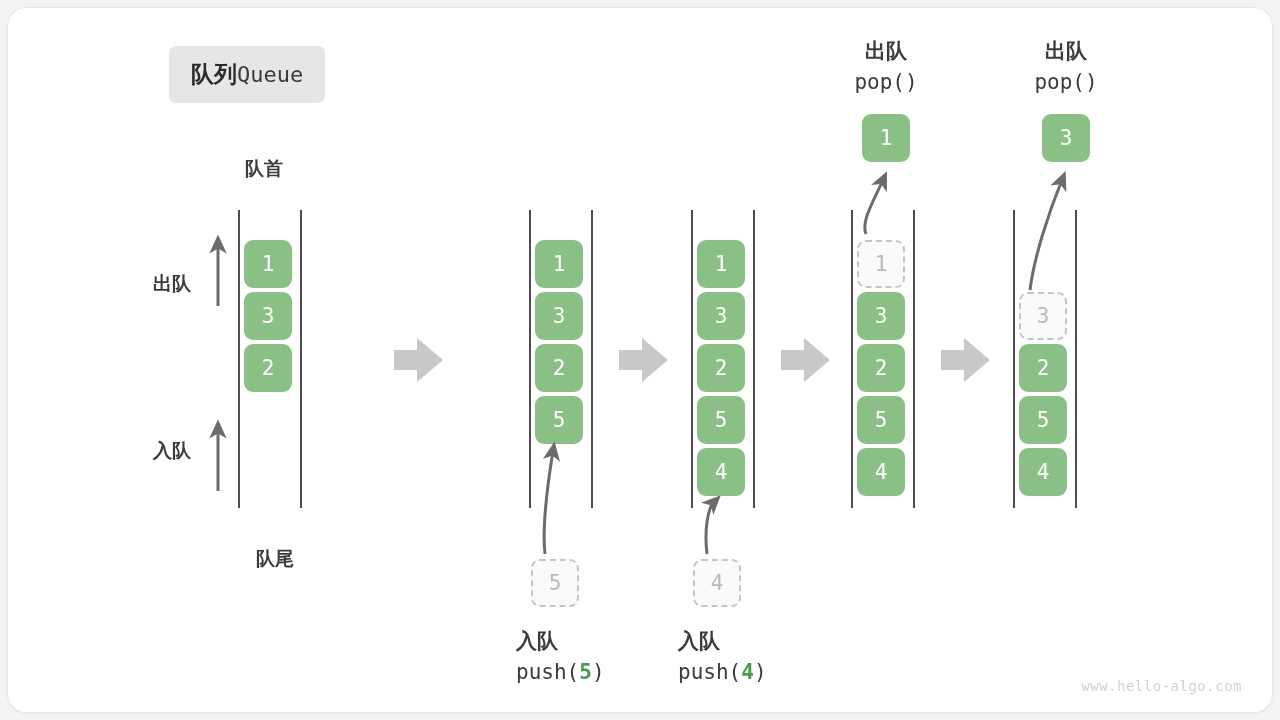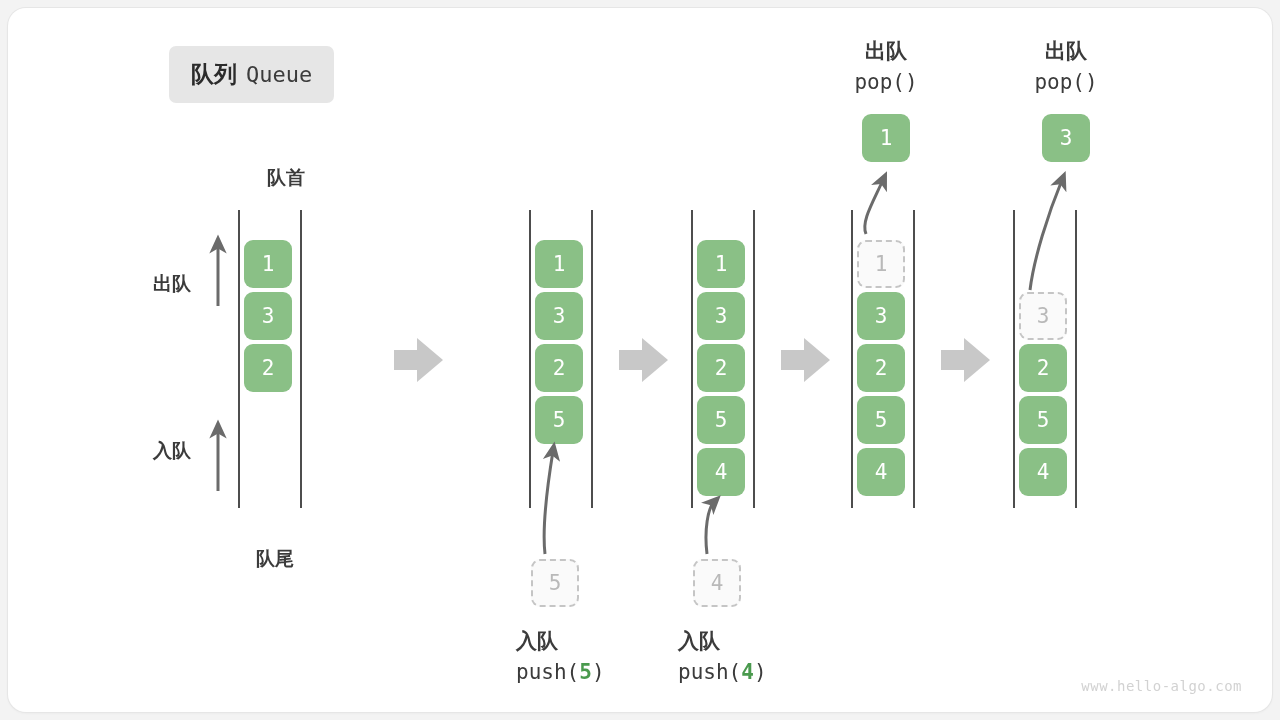--- a/index.html
+++ b/index.html
@@ -17,21 +17,21 @@
     box-shadow:0 0 0 1px #e6e6e6, 0 1px 3px rgba(0,0,0,.06);
   }
   .stage{position:absolute;left:0;top:0;width:1264px;height:704px;}
 
   
   #title-chip{
     position:absolute;left:161px;top:38px;
     padding:13px 22px;
     background:#e6e6e6;border-radius:7px;
     white-space:nowrap;
-    display:flex;align-items:baseline;gap:9px;
+    display:flex;align-items:baseline;
   }
   #title-chip .cn{font-size:23px;font-weight:bold;color:#2b2b2b;}
   #title-chip .en{font-size:22px;color:#3c3c3c;font-family:"DejaVu Sans Mono","Liberation Mono",monospace;}
 
   
   .lbl-cn{
     position:absolute;font-size:19px;font-weight:bold;color:#3b3b3b;
     white-space:nowrap;
   }
 
@@ -83,21 +83,21 @@
 <body>
 
 <div id="card">
  <div class="stage">
 
   <div id="title-chip">
     <span class="cn">队列</span>
     <span class="en">Queue</span>
   </div>
 
-  <div class="lbl-cn" style="left:237px;top:157px;width:60px;text-align:right;">队首</div>
+  <div class="lbl-cn" style="left:237px;top:148px;width:60px;text-align:left;">队首</div>
   <div class="lbl-cn" style="left:237px;top:538px;width:60px;text-align:center;">队尾</div>
   <div class="lbl-cn" style="left:145px;top:263px;">出队</div>
   <div class="lbl-cn" style="left:145px;top:430px;">入队</div>
 
   <div class="col" style="left:230px;top:202px;width:64px;height:298px;">
     <div class="rail l" style="top:0;height:298px;"></div>
     <div class="rail r" style="top:0;height:298px;"></div>
     <div class="cell solid" style="left:6px;top:30px;">1</div>
     <div class="cell solid" style="left:6px;top:82px;">3</div>
     <div class="cell solid" style="left:6px;top:134px;">2</div>

